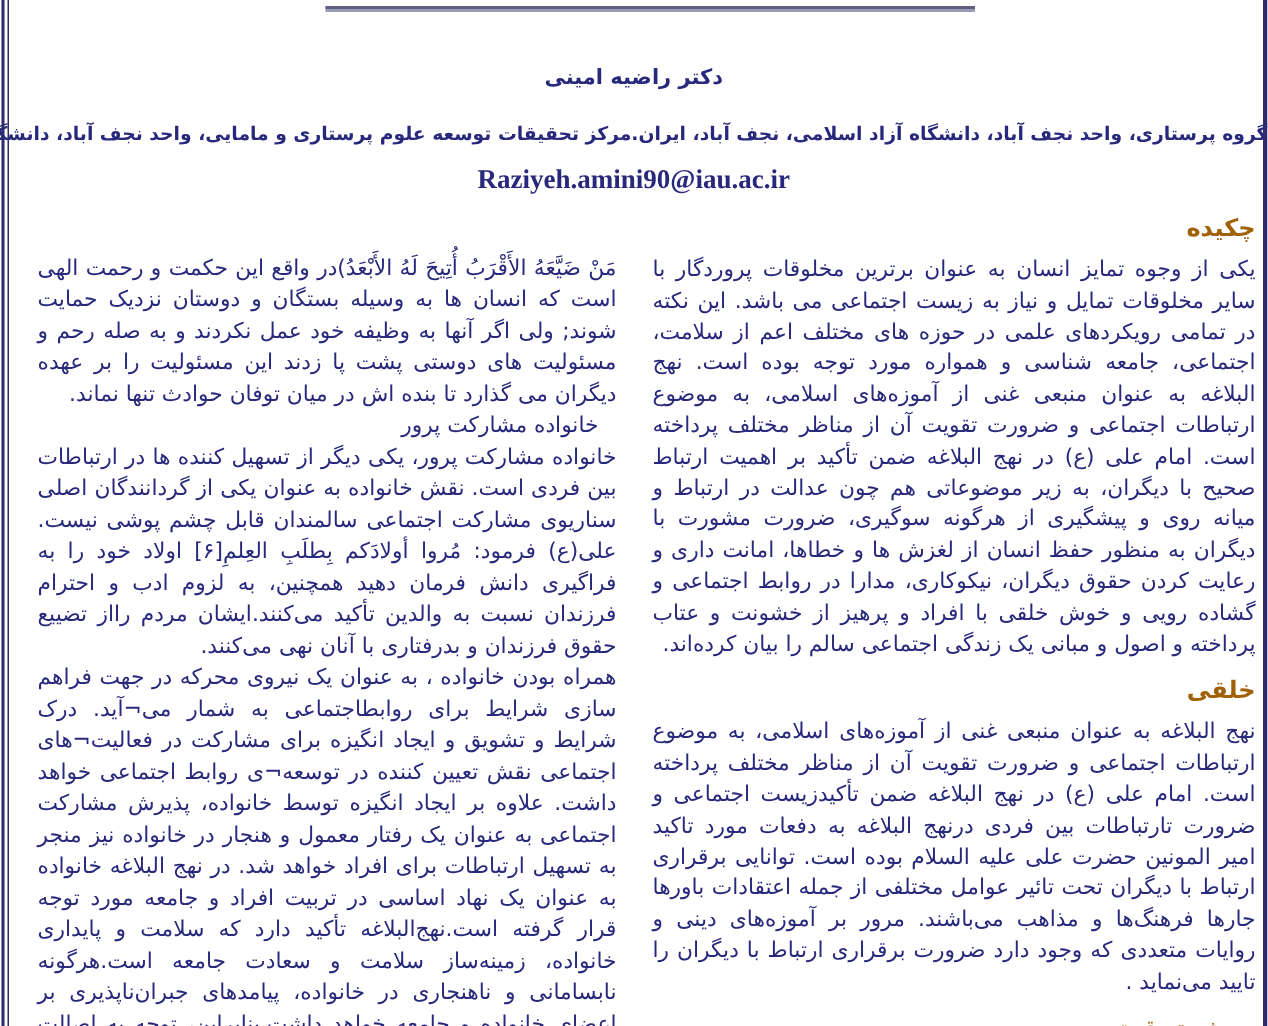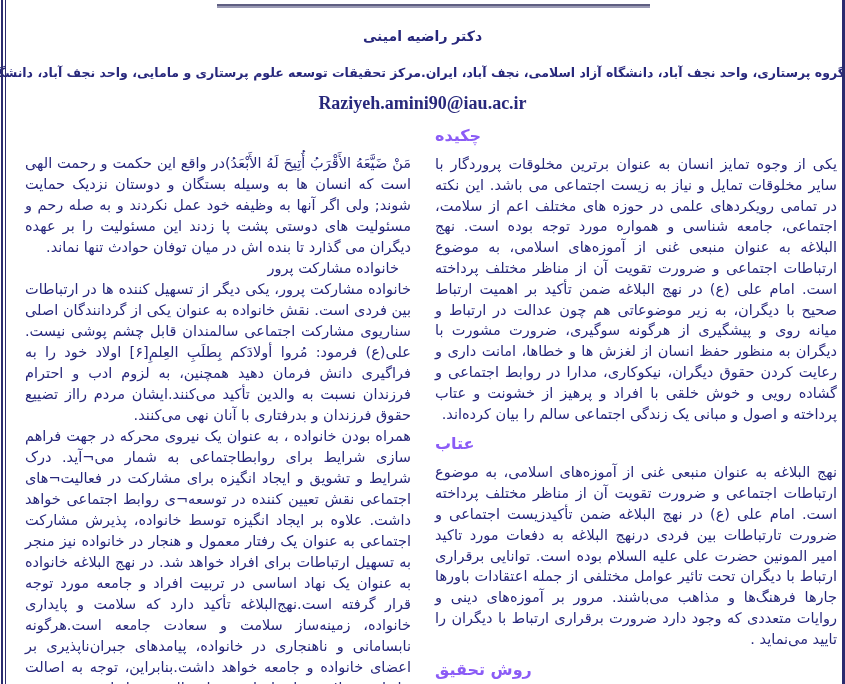--- a/index.html
+++ b/index.html
@@ -16,40 +16,40 @@
   .border-left-outer { position: absolute; left: 1px; top: 0; width: 2px; height: 684px; background: #2b2b6e; }
   .border-left-inner { position: absolute; left: 5px; top: 0; width: 1px; height: 684px; background: #2b2b6e; }
   .border-right     { position: absolute; right: 0; top: 0; width: 3px; height: 684px; background: #2b2b6e; }
 
   
   .top-rule {
     position: absolute; left: 217px; top: 4px; width: 433px; height: 2px;
     background: #9a9ab4; border-top: 2px solid #5f5f82;
   }
 
-  .header { text-align: center; direction: rtl; padding-top: 28px; }
+  .header { text-align: center; direction: rtl; padding-top: 44px; }
   .author { font-weight: bold; font-size: 14px; color: #28287c; }
   .affiliation {
     font-weight: bold; font-size: 12.5px; margin-top: 21px;
     white-space: nowrap; color: #28287c;
   }
   .email {
     font-family: "Liberation Serif", serif; font-weight: bold;
     font-size: 18px; direction: ltr; margin-top: 13px; color: #28287c;
     display: inline-block; text-decoration: none;
   }
   .email-row { margin-top: 0; }
 
   .columns { display: flex; direction: rtl; padding: 8px 8px 0 25px; gap: 24px; }
   .col-right { width: 402px; }
   .col-left  { width: 386px; padding-top: 31px; }
 
   .sec-head {
-    text-align: left; font-weight: bold; font-size: 16px;
-    margin: 4px 0 9px 0; color: #8b5cf6;
+    text-align: right; font-weight: bold; font-size: 16px;
+    margin: 4px 0 9px 0; color: #a16207;
   }
   .sec-head.mid { margin-top: 10px; }
   .body-text {
     font-size: 14.5px; line-height: 20.8px; text-align: justify;
     text-justify: inter-word; margin: 0; color: #28287c;
   }
 
   .col-left p { font-size: 14.5px; line-height: 21px; text-align: justify; margin: 0; color: #28287c; }
   .standalone { text-align: right; padding-right: 12px; }
 </style>
@@ -70,21 +70,21 @@
       <a class="email" href="#">Raziyeh.amini90@iau.ac.ir</a>
     </div>
   </div>
 
   <div class="columns">
 
     <div class="col-right">
       <div class="sec-head">چکیده</div>
       <p class="body-text">یکی از وجوه تمایز انسان به عنوان برترین مخلوقات پروردگار  با سایر مخلوقات تمایل و نیاز به زیست اجتماعی می باشد. این نکته در تمامی رویکردهای علمی در حوزه های مختلف اعم از سلامت، اجتماعی، جامعه شناسی و همواره مورد توجه بوده است. نهج البلاغه به عنوان منبعی غنی از آموزه‌های اسلامی، به موضوع ارتباطات اجتماعی و ضرورت تقویت آن از مناظر مختلف پرداخته است. امام علی (ع) در نهج البلاغه ضمن تأکید بر اهمیت ارتباط صحیح با دیگران، به زیر موضوعاتی هم چون عدالت در ارتباط و میانه روی و پیشگیری از هرگونه سوگیری، ضرورت مشورت با دیگران به منظور حفظ انسان از لغزش ها و خطاها، امانت داری  و رعایت کردن حقوق دیگران، نیکوکاری، مدارا در روابط اجتماعی و گشاده رویی و خوش خلقی با افراد و پرهیز از خشونت و عتاب پرداخته و اصول و مبانی یک زندگی اجتماعی سالم را بیان کرده‌اند.</p>
 
-      <div class="sec-head mid">عتاب</div>
+      <div class="sec-head mid">خلقی</div>
       <p class="body-text">نهج البلاغه به عنوان منبعی غنی از آموزه‌های اسلامی، به موضوع ارتباطات اجتماعی و ضرورت تقویت آن از مناظر مختلف پرداخته است. امام علی (ع) در نهج البلاغه ضمن تأکیدزیست اجتماعی و ضرورت تارتباطات بین فردی درنهج البلاغه به دفعات مورد تاکید امیر المونین حضرت علی علیه السلام بوده است. توانایی برقراری ارتباط با دیگران تحت تائیر عوامل مختلفی از جمله اعتقادات باورها جارها فرهنگ‌ها و مذاهب می‌باشند. مرور بر آموزه‌های دینی و روایات متعددی که وجود دارد ضرورت برقراری ارتباط با دیگران را تایید می‌نماید .</p>
 
       <div class="sec-head mid">روش تحقیق</div>
 
     </div>
 
     <div class="col-left">
       <p>مَنْ ضَيَّعَهُ الأَقْرَبُ أُتِيحَ لَهُ الأَبْعَدُ)در واقع این حکمت و رحمت الهی است که انسان ها به وسیله بستگان و دوستان نزدیک حمایت شوند; ولی اگر آنها به وظیفه خود عمل نکردند و به صله رحم و مسئولیت های دوستی پشت پا زدند این مسئولیت را بر عهده دیگران می گذارد تا بنده اش در میان توفان حوادث تنها نماند.</p>
       <p class="standalone">خانواده مشارکت پرور</p>
       <p>خانواده مشارکت پرور، یکی دیگر از تسهیل کننده ها در ارتباطات بین فردی است. نقش خانواده به عنوان یکی از گردانندگان اصلی سناریوی مشارکت اجتماعی سالمندان قابل چشم پوشی نیست. علی(ع) فرمود: مُروا أولادَکم بِطلَبِ العِلمِ[۶] اولاد خود را به فراگیری دانش فرمان دهید همچنین، به لزوم ادب و احترام فرزندان نسبت به والدین تأکید می‌کنند.ایشان مردم رااز تضییع حقوق فرزندان و بدرفتاری با آنان نهی می‌کنند.</p>

